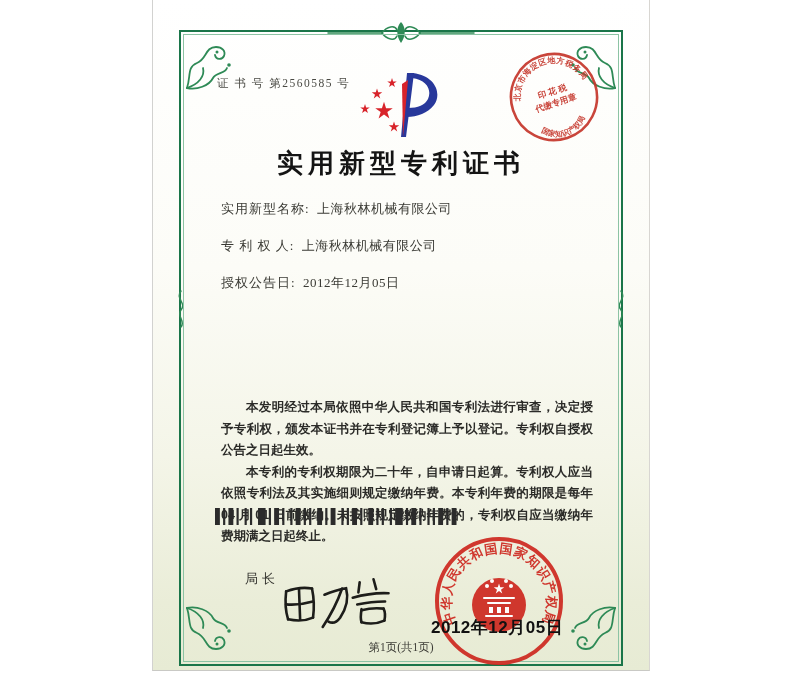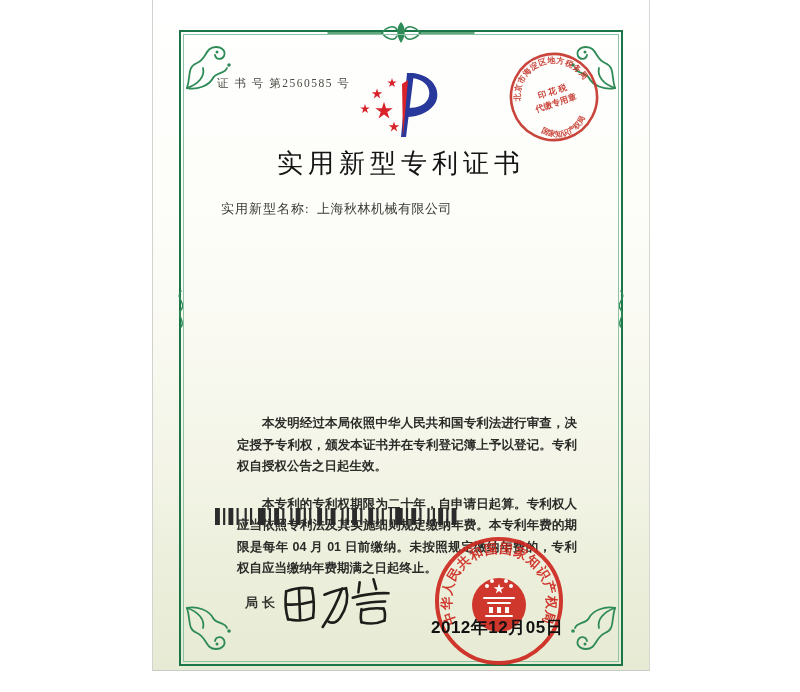--- a/index.html
+++ b/index.html
@@ -15,31 +15,31 @@
   .fl-tl{left:2px;top:2px;}
   .fl-tr{right:2px;top:2px;transform:scaleX(-1);}
   .fl-bl{left:2px;bottom:2px;transform:scaleY(-1);}
   .fl-br{right:2px;bottom:2px;transform:scale(-1,-1);}
   .top-ornament{position:absolute;left:50%;top:-12px;transform:translateX(-50%);width:150px;height:26px;color:#2e8a56;}
   .side-ornament{position:absolute;top:258px;width:16px;height:38px;color:#2e8a56;}
   .so-l{left:-8px;} .so-r{right:-8px;transform:scaleX(-1);}
   .cert-number{position:absolute;left:64px;top:76px;font-size:11.5px;letter-spacing:1.5px;color:#4a4a44;}
   .logo{position:absolute;left:204px;top:72px;width:84px;height:68px;}
   .stamp{position:absolute;left:354px;top:50px;width:94px;height:94px;transform:rotate(-18deg);opacity:.92;}
-  .title{position:absolute;left:0;top:146px;width:100%;text-align:center;font-size:26px;font-weight:400;
+  .title{position:absolute;left:0;top:146px;width:100%;text-align:center;font-size:26px;font-weight:700;
     letter-spacing:5px;color:#141414;}
   .fields{position:absolute;left:68px;top:200px;width:380px;}
   .field-row{height:37px;font-size:13px;color:#3a3a34;white-space:nowrap;}
   .field-label{letter-spacing:1px;text-align:right;}
   .field-value{margin-left:4px;letter-spacing:.5px;}
   .paras{position:absolute;left:68px;top:397px;width:372px;font-family:"Liberation Sans","DejaVu Sans",sans-serif;
     font-size:12.5px;font-weight:700;line-height:21.5px;color:#2b2b28;text-align:justify;}
-  .paras p{margin:16px;text-indent:2em;}
+  .paras p{margin:0;text-indent:2em;}
   .barcode{position:absolute;left:62px;top:508px;width:242px;height:17px;}
-  .sig-label{position:absolute;left:92px;top:594px;font-size:13px;font-weight:700;letter-spacing:4px;color:#33332e;}
+  .sig-label{position:absolute;left:92px;top:570px;font-size:13px;font-weight:400;letter-spacing:4px;color:#33332e;}
   .signature{position:absolute;left:124px;top:572px;width:116px;height:60px;}
   .big-seal{position:absolute;left:276px;top:531px;width:140px;height:140px;opacity:.93;z-index:3;}
   .issue-date{position:absolute;left:278px;top:616px;z-index:4;font-family:"Liberation Sans","DejaVu Sans",sans-serif;
     font-size:17px;font-weight:700;color:#111;letter-spacing:.5px;}
   .footer{position:absolute;left:0;top:640px;width:100%;text-align:center;font-size:11.5px;color:#3c3c36;z-index:2;}
   .seal-text{fill:#c5362b;font-weight:700;}
   .noi{pointer-events:none;}
 </style>
 </head>
 <body>
@@ -142,20 +142,28 @@
         <text x="47" y="56" text-anchor="middle" class="seal-text" font-size="8.5">代缴专用章</text>
       </svg>
     </div>
 
     <div class="title">实用新型专利证书</div>
 
     <div class="fields">
       <div class="field-row">
         <span class="field-label">实用新型名称:</span>
         <span class="field-value">上海秋林机械有限公司</span>
+      </div>
+      <div class="field-row">
+        <span class="field-label">专 利 权 人:</span>
+        <span class="field-value">上海秋林机械有限公司</span>
+      </div>
+      <div class="field-row">
+        <span class="field-label">授权公告日:</span>
+        <span class="field-value">2012年12月05日</span>
       </div>
     </div>
 
     <div class="paras">
       <p>本发明经过本局依照中华人民共和国专利法进行审查，决定授予专利权，颁发本证书并在专利登记簿上予以登记。专利权自授权公告之日起生效。</p>
       <p>本专利的专利权期限为二十年，自申请日起算。专利权人应当依照专利法及其实施细则规定缴纳年费。本专利年费的期限是每年 04 月 01 日前缴纳。未按照规定缴纳年费的，专利权自应当缴纳年费期满之日起终止。</p>
     </div>
 
     <div class="barcode">
       <svg id="barcode-svg" viewBox="0 0 242 17" preserveAspectRatio="none" width="242" height="17">
@@ -239,15 +247,16 @@
         <rect x="58" y="71" width="24" height="2" rx="1" fill="#fff"></rect>
         <rect x="60" y="76" width="4" height="6" fill="#fff"></rect>
         <rect x="68" y="76" width="4" height="6" fill="#fff"></rect>
         <rect x="76" y="76" width="4" height="6" fill="#fff"></rect>
         <rect x="56" y="84" width="28" height="2" rx="1" fill="#fff"></rect>
       </svg>
     </div>
 
     <div class="issue-date">2012年12月05日</div>
 
+    <div class="footer">第1页(共1页)</div>
 
   </div>
 </div>
 
 </body></html>

